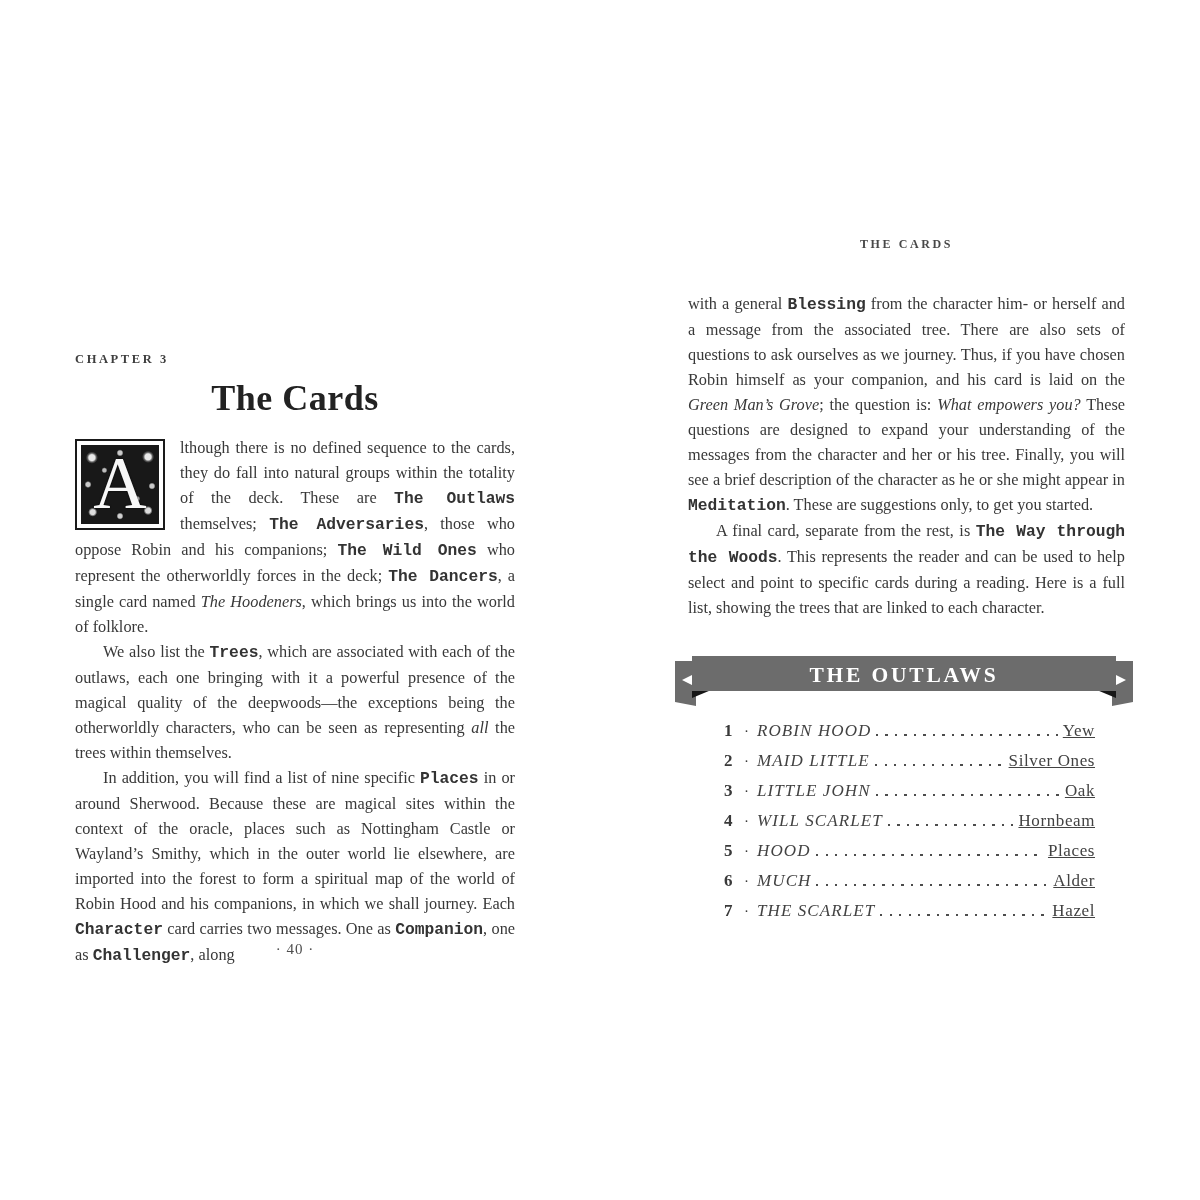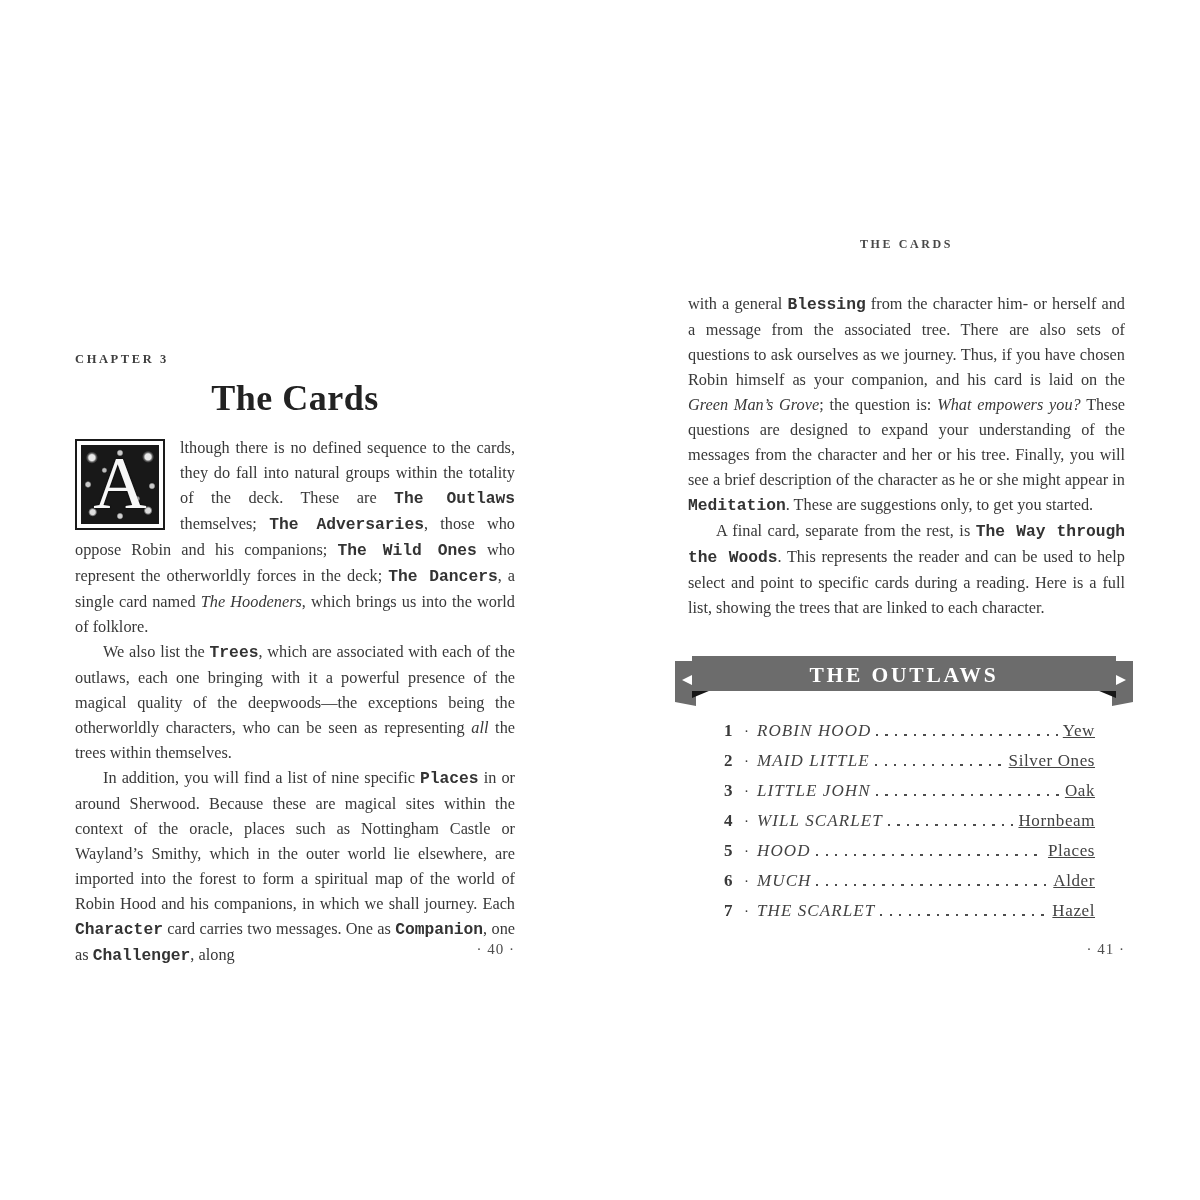--- a/index.html
+++ b/index.html
@@ -70,21 +70,21 @@
   .row-bullet{margin:0 8px 0 7px;font-size:15px;color:#3a3a3a;}
   .row-name{letter-spacing:1.1px;font-style:italic;}
   .dotted-leader{
     flex:1;height:3px;margin:0 5px;align-self:baseline;
     background-image:repeating-linear-gradient(to right,#4c4c4c 0 2.3px,transparent 2.3px 9.5px);
     background-size:100% 2.3px;background-repeat:no-repeat;background-position:left bottom;
   }
   .row-tree{letter-spacing:.6px;text-decoration:underline;}
   
   .folio{
-    position:absolute;top:941px;text-align:right;font-size:15px;color:#4e4e4e;letter-spacing:1px;
+    position:absolute;top:941px;text-align:center;font-size:15px;color:#4e4e4e;letter-spacing:1px;
   }
   .folio-left{left:75px;width:440px;}
   .folio-right{left:688px;width:437px;}
 </style>
 </head>
 <body>
 
 <div class="spread">
 
   <div class="left-page">
@@ -165,15 +165,14 @@
         </div>
         <div class="outlaw-row">
           <span class="row-num">7</span>
           <span class="row-bullet">·</span>
           <span class="row-name">THE SCARLET</span>
           <span class="dotted-leader"></span>
           <span class="row-tree">Hazel</span>
         </div>
       </div>
   </div>
-  <div class="folio folio-right">· 41 ·</div>
 
 </div>
 
 </body></html>

